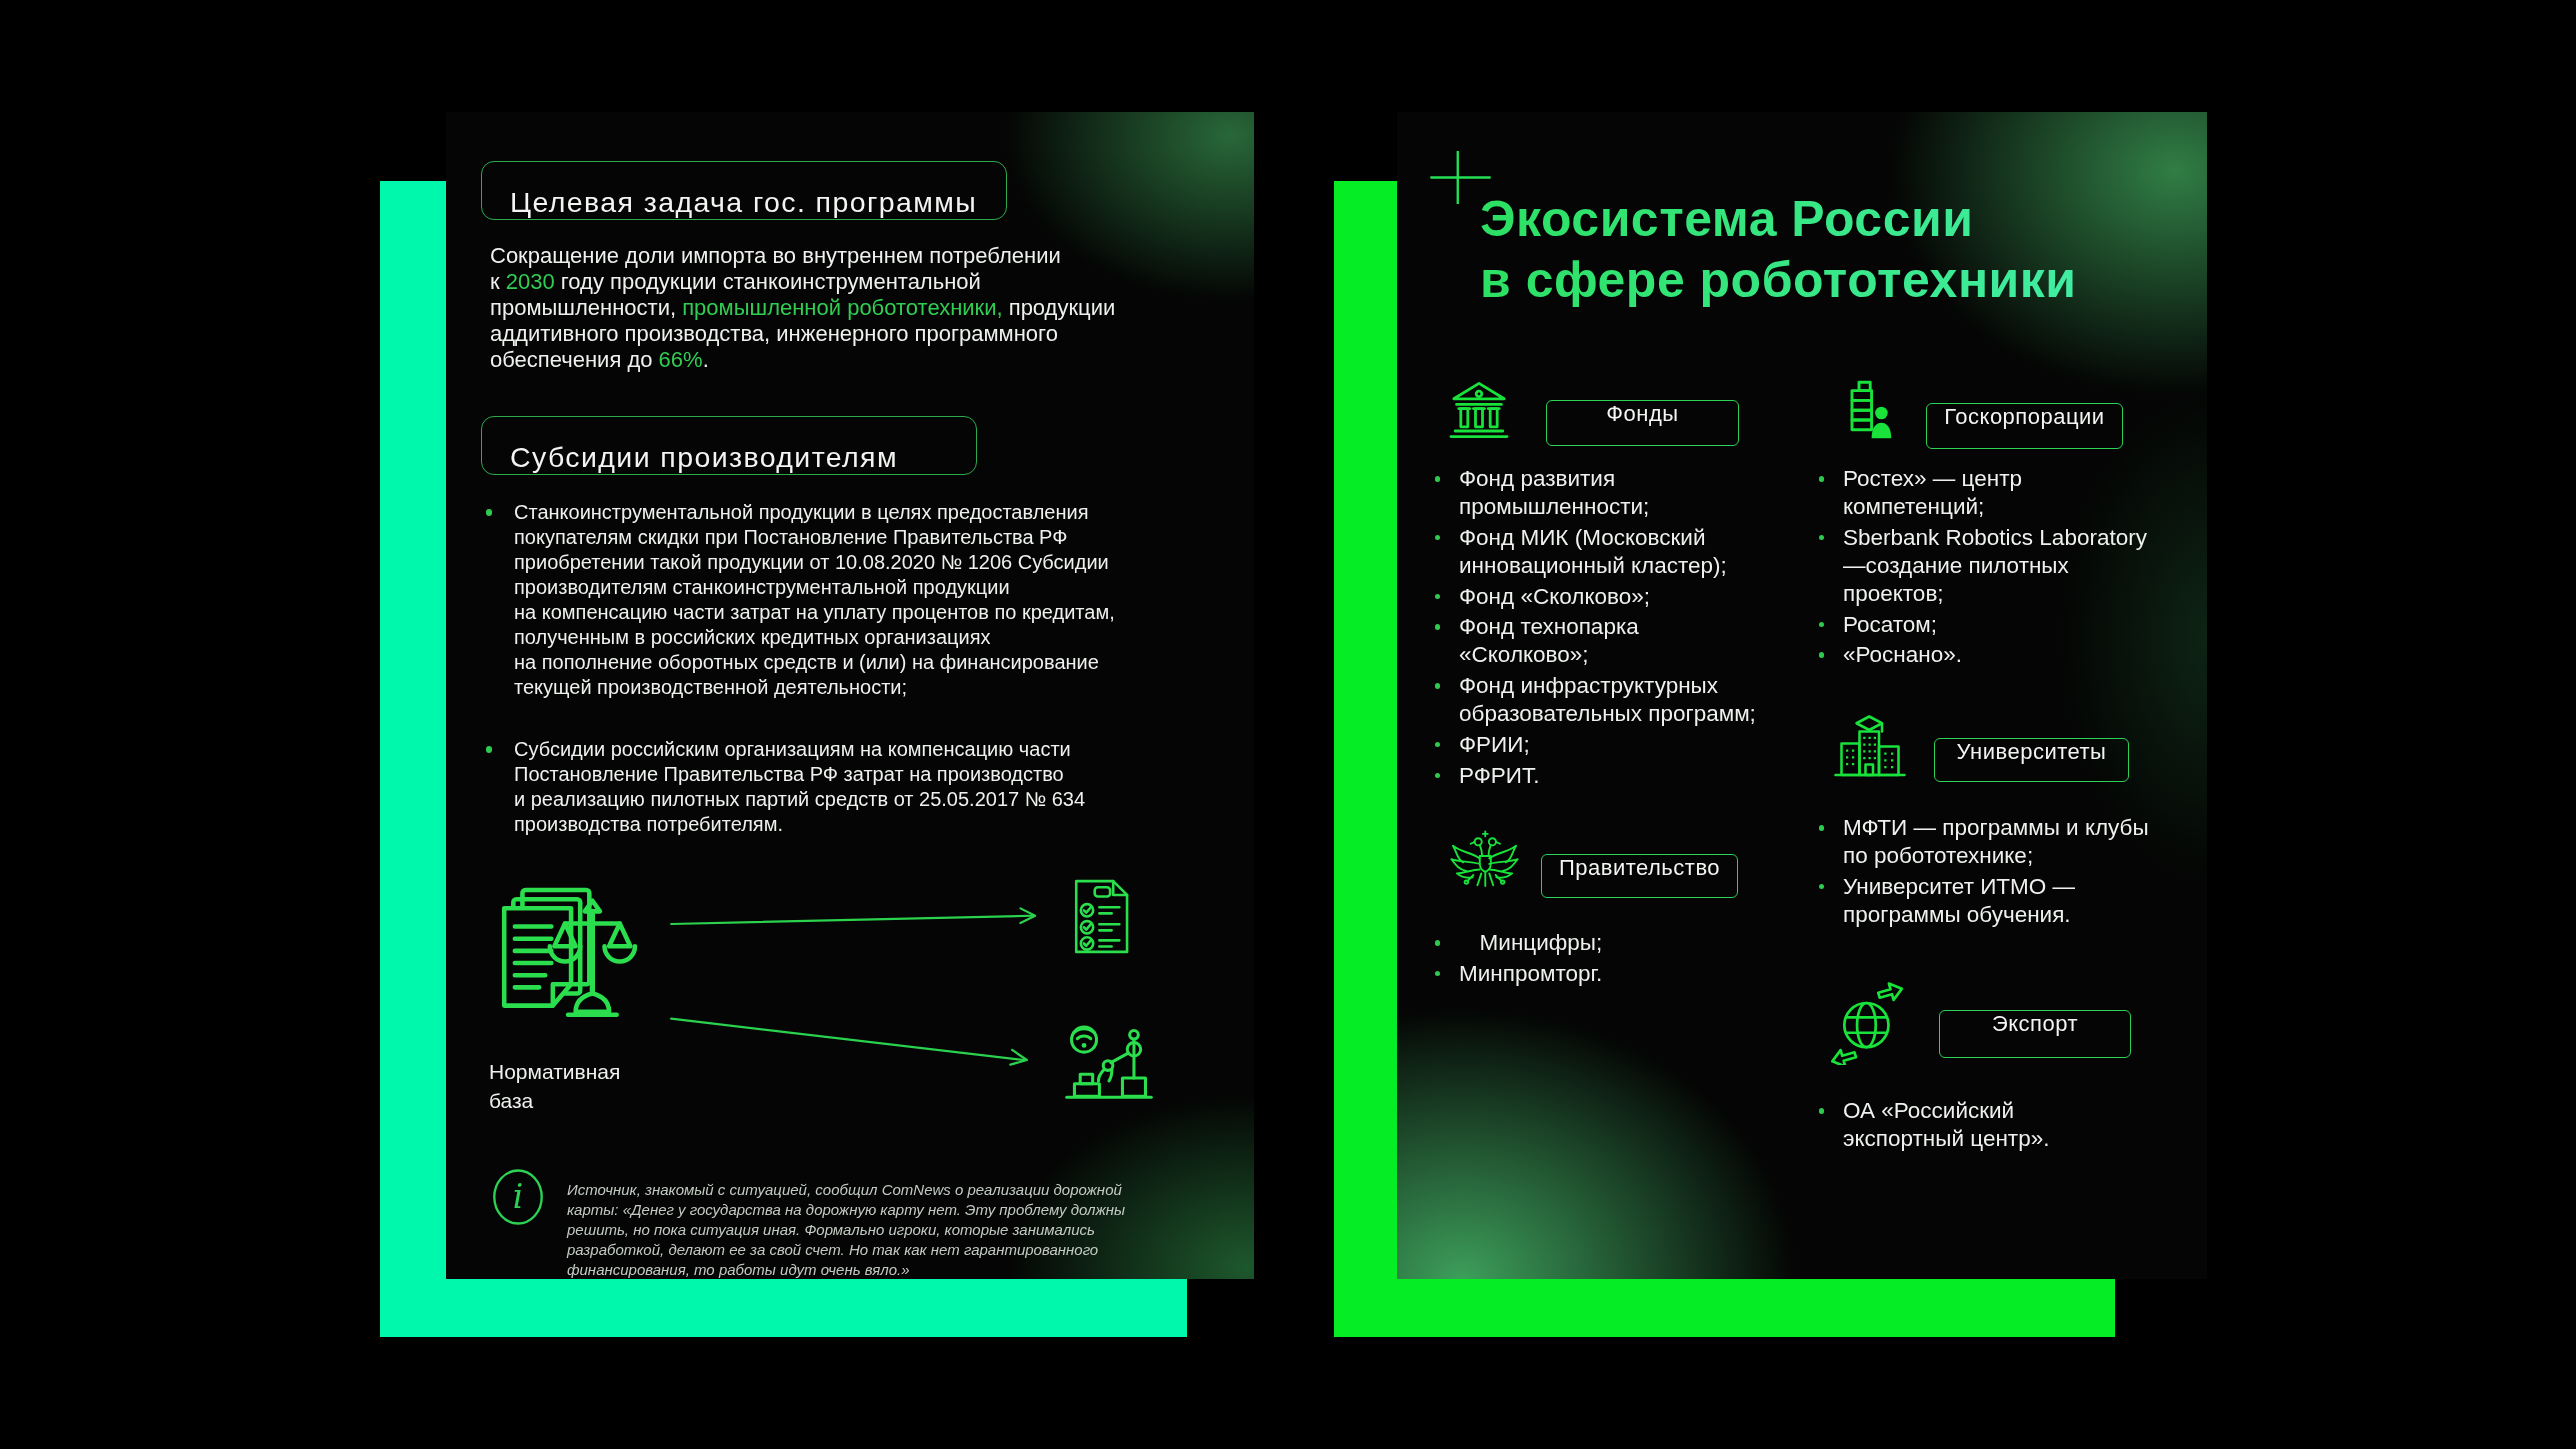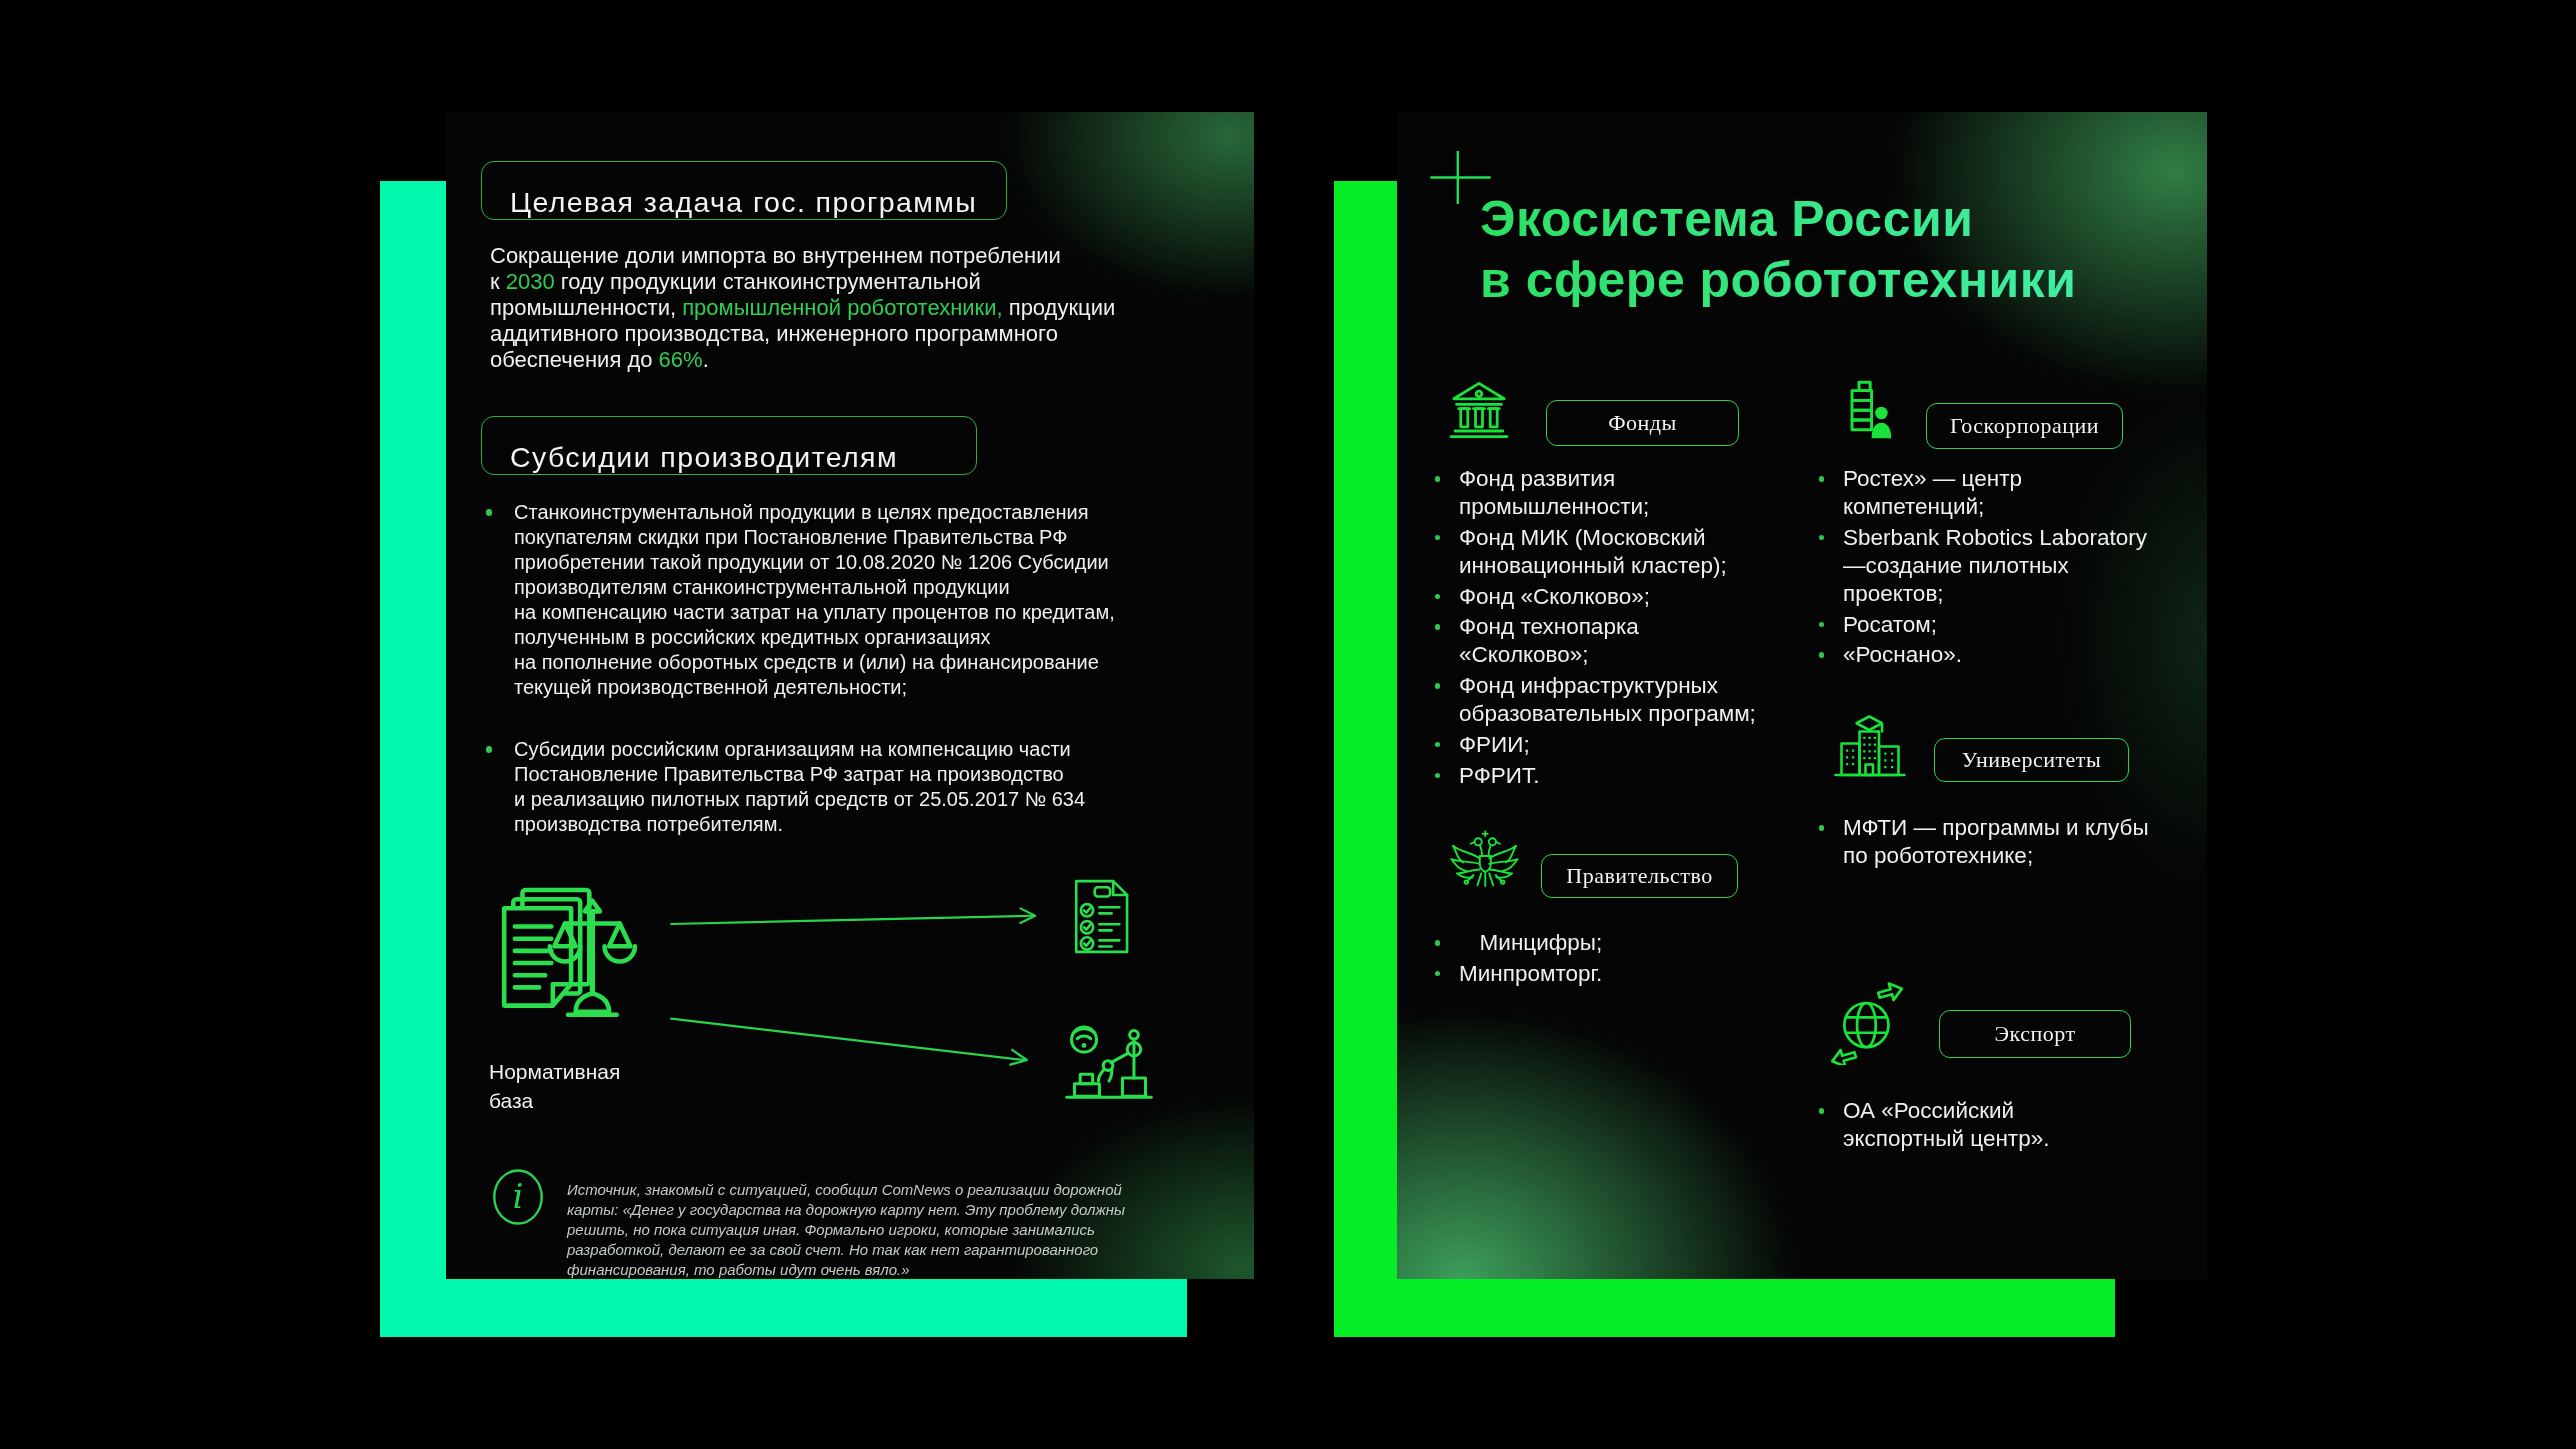--- a/index.html
+++ b/index.html
@@ -48,23 +48,23 @@
 
   .src-text{position:absolute;left:121px;top:1040px;font-size:15px;line-height:20px;
         font-style:italic;color:#c3cac3;white-space:pre;margin-top:28px;}
 
   
   .r-title{position:absolute;left:83px;top:77px;font-weight:bold;font-size:50px;line-height:61px;
         white-space:pre-line;letter-spacing:0.5px;
         background:linear-gradient(90deg,#2ce062,#41eda2);
         -webkit-background-clip:text;background-clip:text;color:transparent;}
 
-  .rbox{position:absolute;box-sizing:border-box;border:1.8px solid #2bd254;border-radius:11px;
-        display:flex;align-items:center;justify-content:center;color:#f3f5f3;font-size:22px;
-        letter-spacing:0.5px;white-space:nowrap;font-family:Liberation Serif, serif;}
+  .rbox{position:absolute;box-sizing:border-box;border:1.8px solid #2bd254;border-radius:6px;
+        display:flex;justify-content:center;color:#f3f5f3;font-size:22px;
+        letter-spacing:0.5px;white-space:nowrap;}
 
   .rlist .bullet-item{position:relative;padding-left:26px;margin-bottom:2.8px;
         font-size:22.5px;line-height:28px;color:#eef1ee;white-space:pre;}
   .rlist .bullet-item::before{content:"";position:absolute;left:1.8px;top:11px;width:5.5px;height:5.5px;
         border-radius:50%;background:#2ecb4e;}
 
   .abs{position:absolute;}
   svg{display:block;}
 </style>
 </head>
@@ -303,20 +303,22 @@
       </g>
       <path d="M49,10 l-17,9 17,9 17,-9 z"></path>
       <path d="M66,20 v10"></path>
     </svg>
     <div class="rbox" style="left:537px;top:626px;width:195px;height:44px;">
       <span>Университеты</span>
     </div>
     <ul class="blist rlist" style="left:420px;top:702px;">
         <li class="bullet-item">МФТИ — программы и клубы
 по робототехнике;</li>
+        <li class="bullet-item">Университет ИТМО —
+программы обучения.</li>
       </ul>
 
     <svg class="abs" style="left:432px;top:863px;" width="85" height="90" viewBox="0 0 100 100" fill="none" stroke="#19e23b" stroke-width="3.2" stroke-linecap="round" stroke-linejoin="round">
       <circle cx="44" cy="56" r="26"></circle>
       <ellipse cx="44" cy="56" rx="11" ry="26"></ellipse>
       <path d="M20,47 H68 M20,65 H68"></path>
       <g transform="translate(58,18) rotate(-16)">
         <path d="M0,0 h15 v-7 l13,10 -13,10 v-7 h-15 z"></path>
       </g>
       <g transform="translate(30,88) rotate(-16)">

